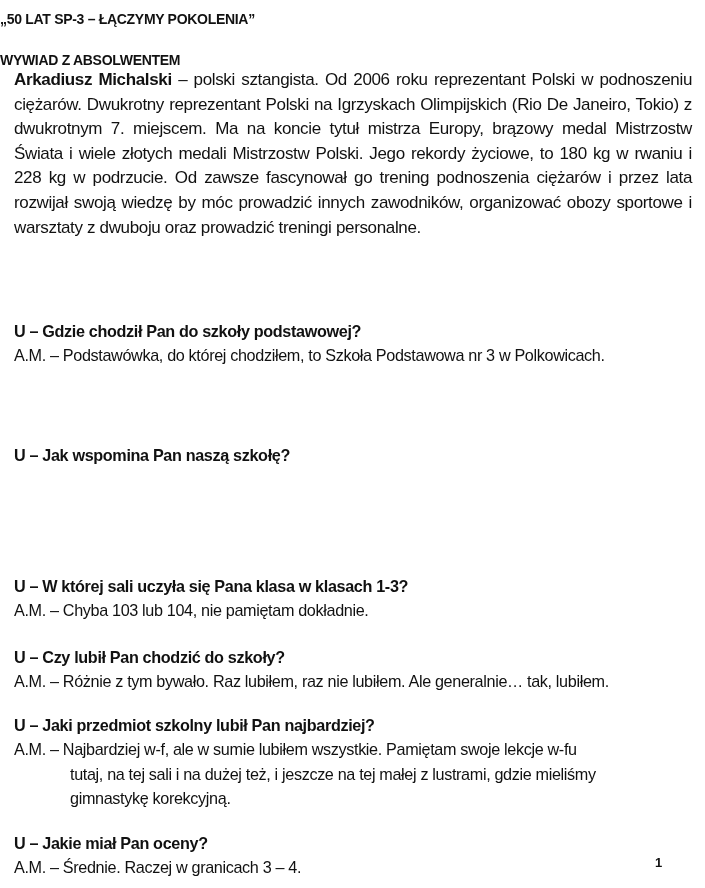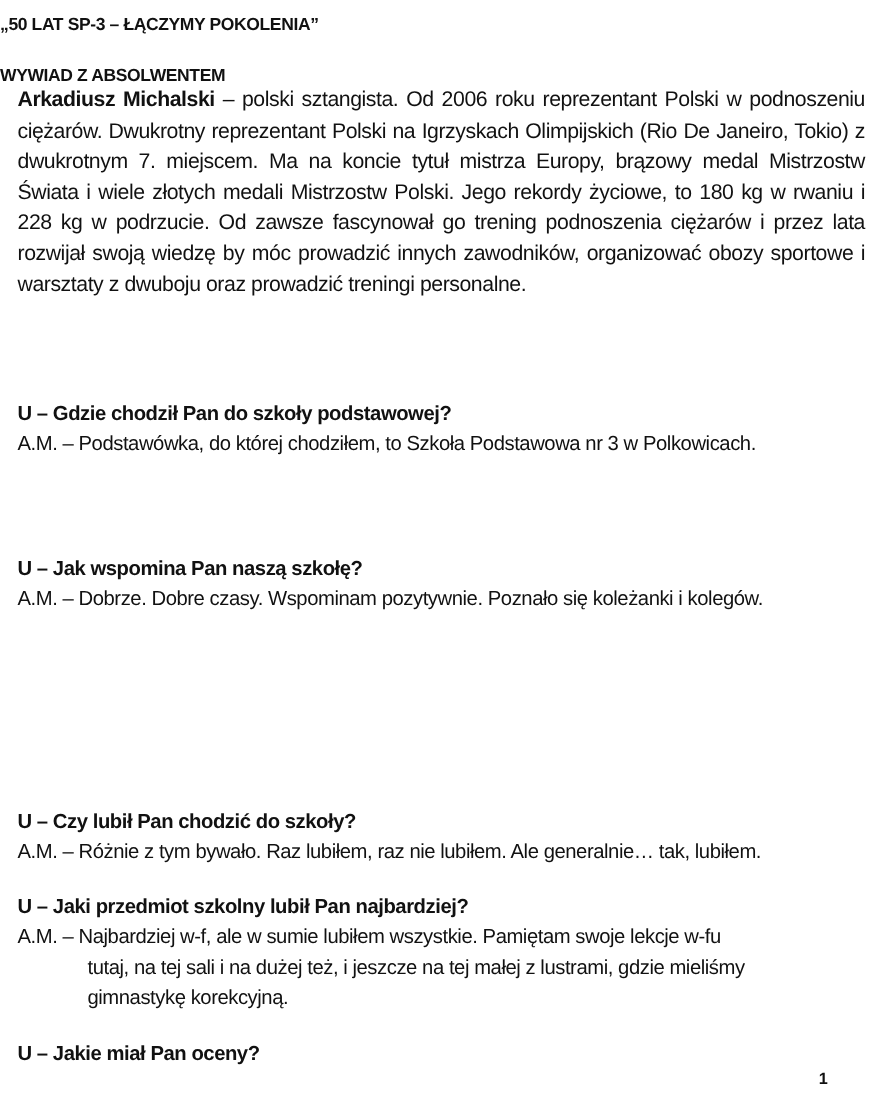--- a/index.html
+++ b/index.html
@@ -42,42 +42,50 @@
   <div class="qa" style="top:319px;">
     <div class="q">U – Gdzie chodził Pan do szkoły podstawowej?</div>
     <div class="a">
       <span class="first">A.M. – Podstawówka, do której chodziłem, to Szkoła Podstawowa nr 3 w Polkowicach.</span>
     </div>
   </div>
 
   <div class="qa" style="top:398px;margin-top:45px;">
     <div class="q">U – Jak wspomina Pan naszą szkołę?</div>
     <div class="a">
-      <span class="first">A.M. – Dobrze. Dobre czasy. Wspominam pozytywnie. Poznało się koleżanki i kolegów.</span>
     </div>
   </div>
 
   <div class="qa" style="top:483px;">
   </div>
 
+  <div class="qa" style="top:574px;">
+    <div class="q">U – W której sali uczyła się Pana klasa w klasach 1-3?</div>
+    <div class="a">
+      <span class="first">A.M. – Chyba 103 lub 104, nie pamiętam dokładnie.</span>
+    </div>
+  </div>
 
   <div class="qa" style="top:645px;">
     <div class="q">U – Czy lubił Pan chodzić do szkoły?</div>
     <div class="a">
       <span class="first">A.M. – Różnie z tym bywało. Raz lubiłem, raz nie lubiłem. Ale generalnie… tak, lubiłem.</span>
     </div>
   </div>
 
   <div class="qa" style="top:713px;">
     <div class="q">U – Jaki przedmiot szkolny lubił Pan najbardziej?</div>
     <div class="a">
       <span class="first">A.M. – Najbardziej w-f, ale w sumie lubiłem wszystkie. Pamiętam swoje lekcje w-fu</span>
       <span class="cont">tutaj, na tej sali i na dużej też, i jeszcze na tej małej z lustrami, gdzie mieliśmy</span>
       <span class="cont">gimnastykę korekcyjną.</span>
     </div>
   </div>
 
   <div class="qa" style="top:831px;">
     <div class="q">U – Jakie miał Pan oceny?</div>
+    <div class="a">
+      <span class="first">A.M. – Średnie. Raczej w granicach 3 – 4.</span>
+    </div>
   </div>
 
   <div class="pagenum">1</div>
 </div>
 
 </body></html>

